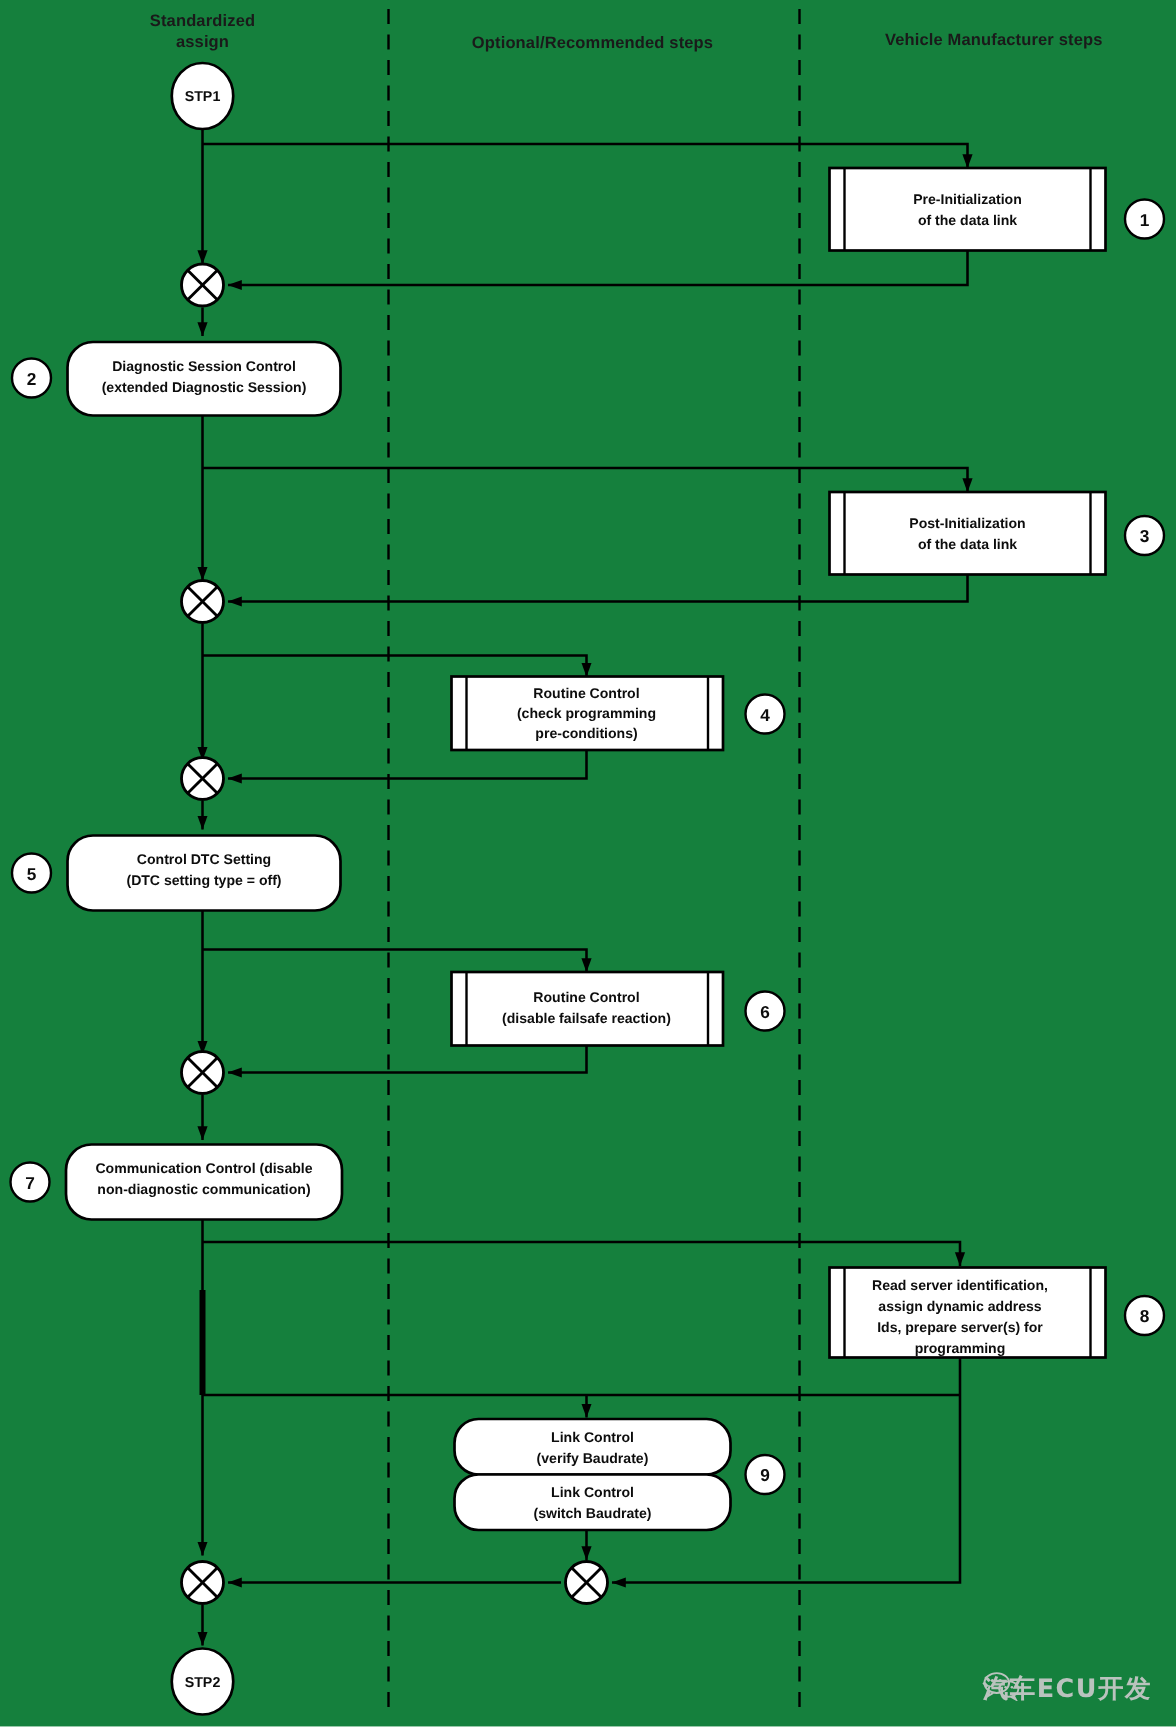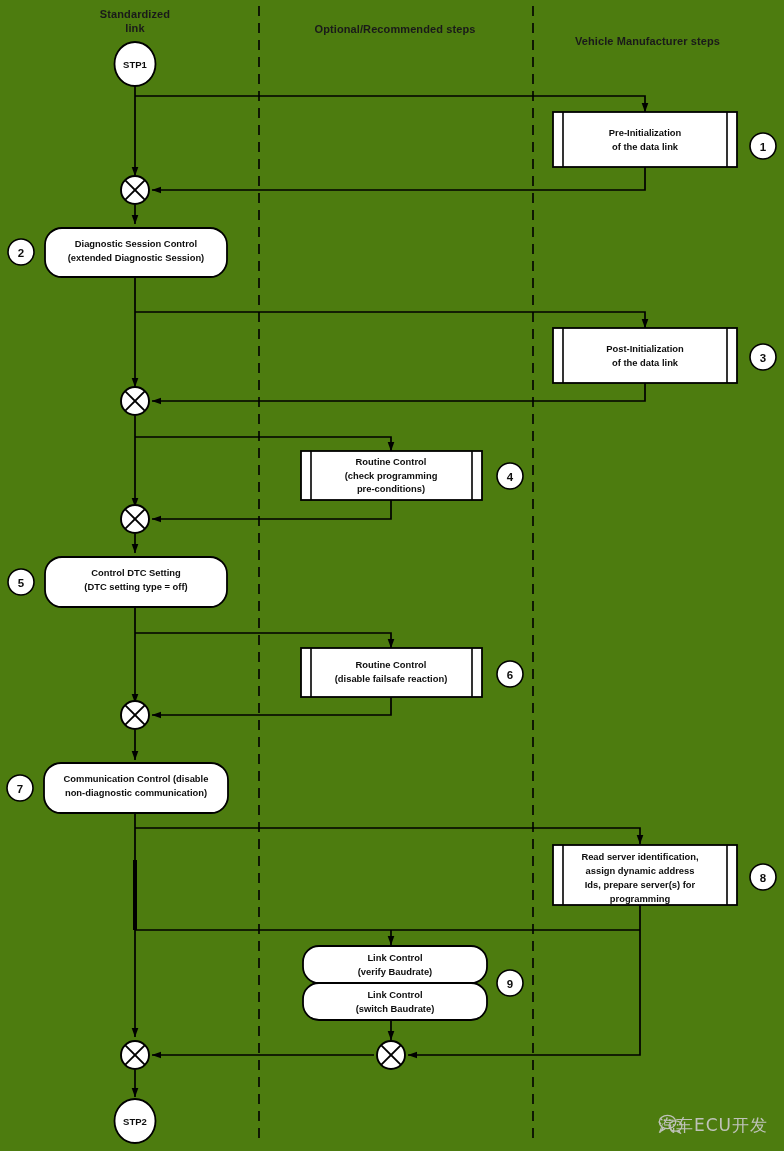--- a/index.html
+++ b/index.html
@@ -1,44 +1,44 @@
 <!DOCTYPE html>
 <html><head>
 <meta charset="utf-8">
 <style>
   html,body{margin:0;padding:0;background:#ffffff;}
   body{font-family:"Liberation Sans","DejaVu Sans",sans-serif;}
-  #stage{position:relative;width:784px;height:1151px;background:#4d7c0f;overflow:hidden;}
+  #stage{position:relative;width:784px;height:1151px;background:#15803d;overflow:hidden;}
   #stage svg{position:absolute;left:0;top:0;}
   .lane-title{
     position:absolute;text-align:center;font-size:11px;font-weight:bold;
     color:#1a1a1a;line-height:1.25;letter-spacing:.1px;
   }
   .wm{
     position:absolute;right:16px;bottom:14px;display:flex;align-items:center;gap:7px;
-    color:#c9c9c9;font-size:17px;font-weight:normal;letter-spacing:1px;opacity:.92;
+    color:#c9c9c9;font-size:17px;font-weight:bold;letter-spacing:1px;opacity:.92;
     font-family:"DejaVu Sans",sans-serif;
   }
   .wm-logo{width:26px;height:20px;flex:0 0 auto;}
   svg text{font-family:"Liberation Sans","DejaVu Sans",sans-serif;fill:#0d0d0d;}
   .nodeLabel{font-size:9.4px;font-weight:bold;}
   .termLabel{font-size:9.5px;font-weight:bold;}
   .numLabel{font-size:11.5px;font-weight:bold;}
 </style>
 </head>
 <body>
 
 <div id="stage">
 
   <div class="lane-title" style="left:70px;top:8px;width:130px;">
     <div>Standardized</div>
-    <div>link</div>
+    <div>assign</div>
   </div>
   <div class="lane-title" style="left:270px;top:23px;width:250px;">Optional/Recommended steps</div>
-  <div class="lane-title" style="left:530px;top:21px;width:235px;margin-top:14px;">Vehicle Manufacturer steps</div>
+  <div class="lane-title" style="left:545px;top:21px;width:235px;">Vehicle Manufacturer steps</div>
 
   <svg width="784" height="1151" viewBox="0 0 784 1151">
     <defs>
       <marker id="ah" markerWidth="11" markerHeight="11" refX="9.2" refY="4" orient="auto" markerUnits="userSpaceOnUse">
         <path d="M0,0.6 L9.4,4 L0,7.4 z" fill="#000"></path>
       </marker>
     </defs>
 
     <g stroke="#000" stroke-width="1.6" fill="none" stroke-dasharray="10,7">
       <line x1="259" y1="6" x2="259" y2="1145"></line>

